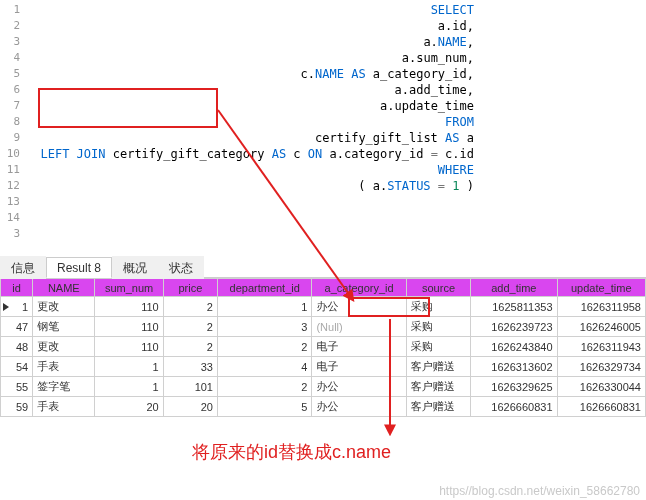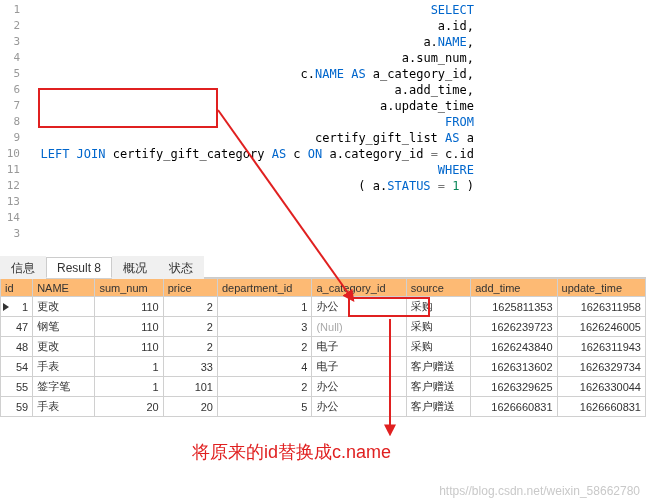--- a/index.html
+++ b/index.html
@@ -20,21 +20,21 @@
   .box-alias { left: 38px; top: 88px; width: 180px; height: 40px; }
 
   
   .tabs { display: flex; align-items: center; border-bottom: 1px solid #ccc; margin-top: 14px; height: 22px; font-family: 'Microsoft YaHei', sans-serif; }
   .tab { padding: 3px 10px 2px 10px; font-size: 12px; color: #333; border: 1px solid transparent; border-bottom: none; background: #f0f0f0; margin-right: 0; position: relative; top: 1px; }
   .tab.active { background: #fff; border-color: #ccc; border-bottom: 1px solid #fff; }
 
   
   .tbl { border-collapse: collapse; width: 100%; font-family: 'Microsoft YaHei', sans-serif; font-size: 11px; table-layout: fixed; }
   .tbl th, .tbl td { border: 1px solid #d0d0d0; padding: 2px 4px; height: 18px; text-align: left; overflow: hidden; white-space: nowrap; }
-  .tbl th { background: #fdba74; font-weight: normal; color: #333; }
+  .tbl th { background: #d946ef; font-weight: normal; color: #333; text-align: center; }
   .tbl .num-cell { text-align: right; }
   .tbl .null { color: #aaa; }
   .arrow-cell { position: relative; }
   .arrow-cell::before { content:''; position:absolute; left:2px; top:50%; transform:translateY(-50%); width:0;height:0;border-top:4px solid transparent;border-bottom:4px solid transparent;border-left:6px solid #333; }
 
   .box-colhead { left: 348px; top: 297px; width: 82px; height: 20px; }
 
   
   svg.arrows { position:absolute; left:0; top:0; width:646px; height:500px; pointer-events:none; }
 

